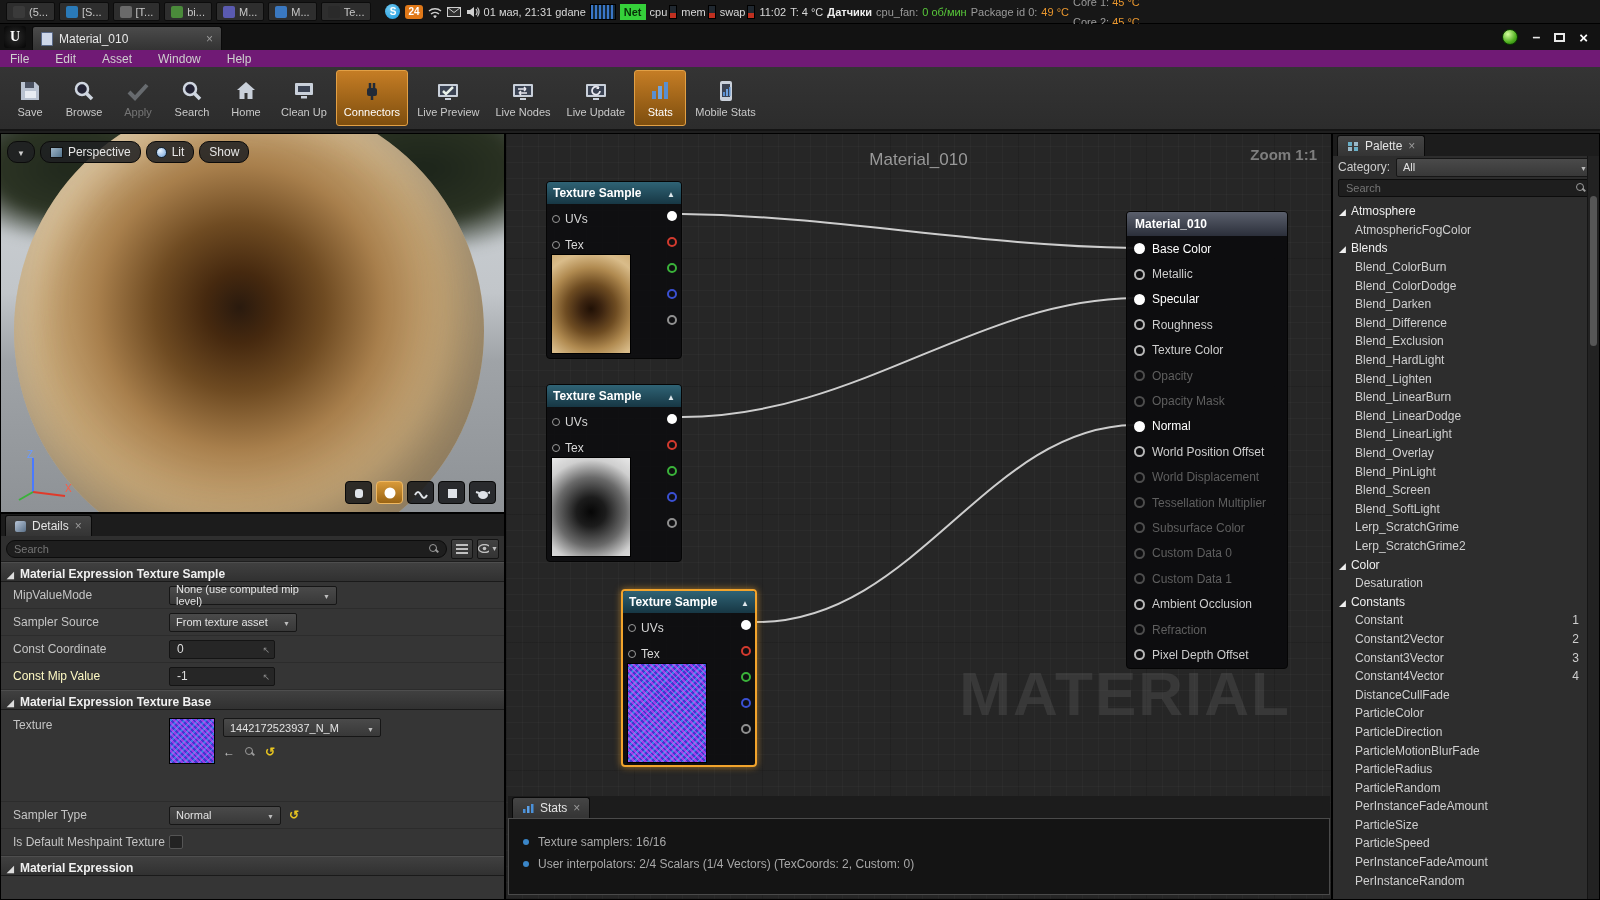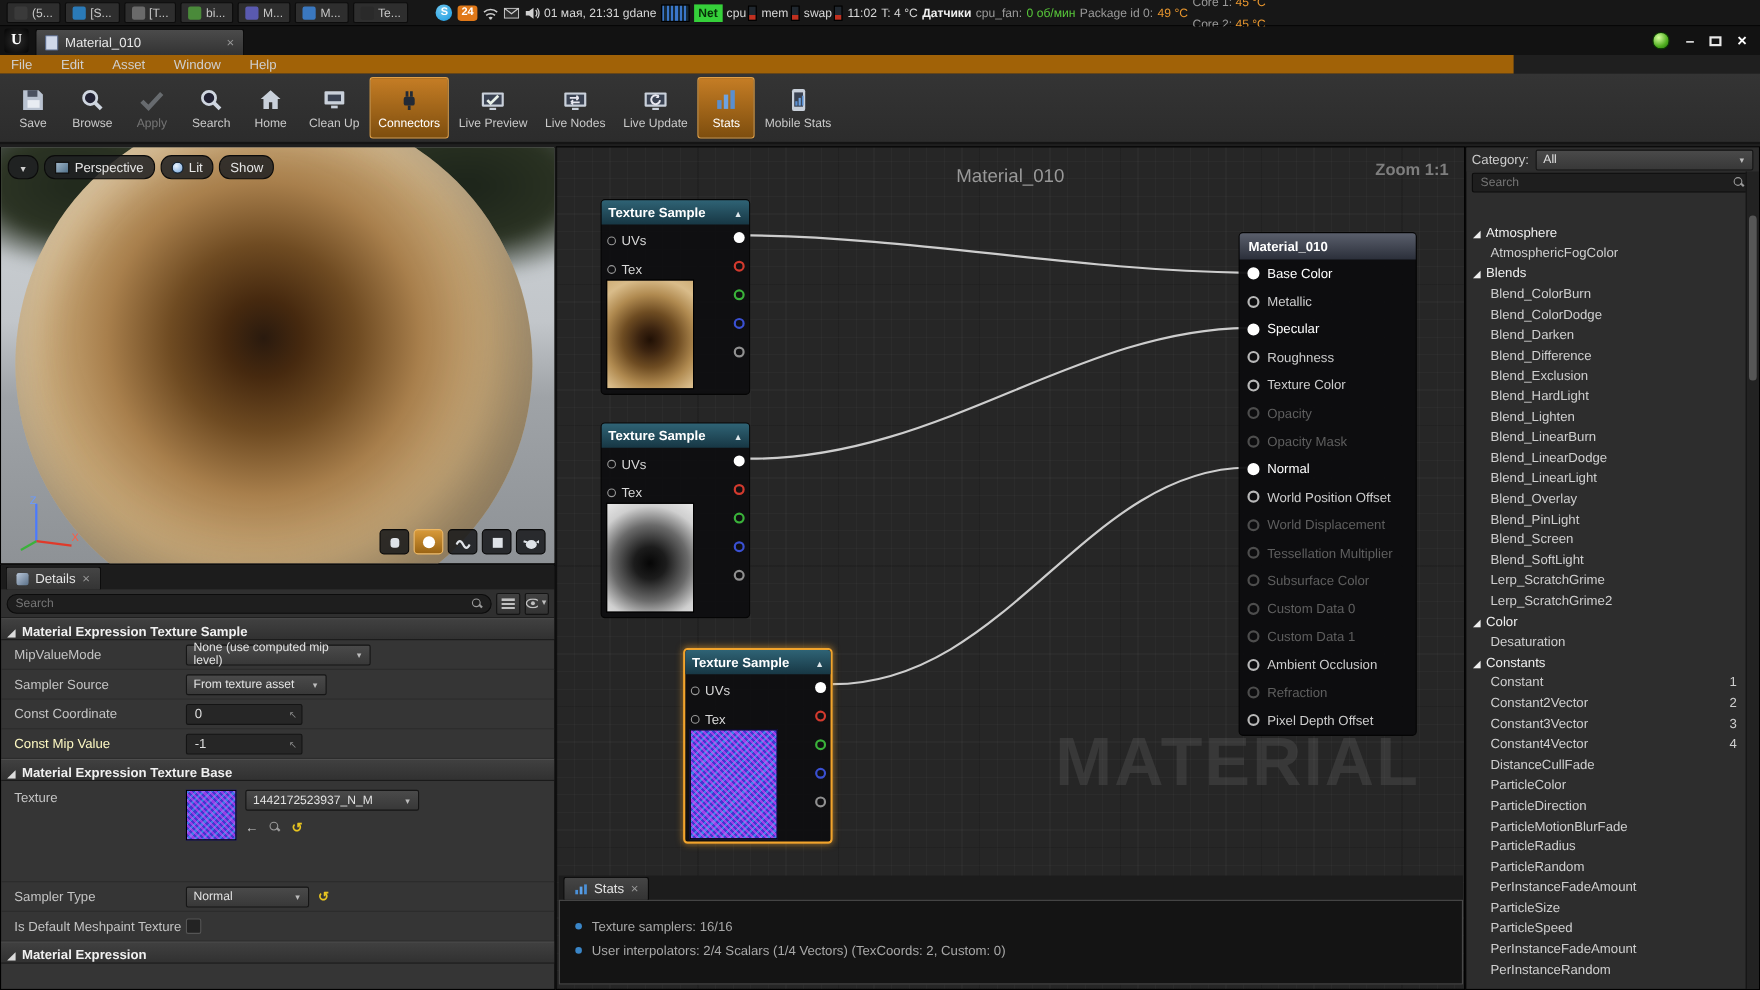--- a/index.html
+++ b/index.html
@@ -6,21 +6,21 @@
   html,body { width:1600px; height:900px; overflow:hidden; background:#1a1a1a;
     font-family:"Liberation Sans", sans-serif; font-size:12px; color:#ccc; }
   #app { position:relative; width:1600px; height:900px; background:#1f1f1f; }
 
   
   .taskbar { position:absolute; left:0; top:0; width:1600px; height:24px; background:#171717;
     display:flex; align-items:center; gap:4px; padding:0 6px; border-bottom:1px solid #000; font-size:11px; }
   .tb-win { display:flex; align-items:center; gap:4px; background:#2e2e2e; border:1px solid #0c0c0c;
     border-radius:2px; height:19px; padding:0 6px; color:#c8c8c8; max-width:72px; overflow:hidden; white-space:nowrap; }
   .tb-win .wicon { width:12px; height:12px; border-radius:2px; flex:0 0 auto; }
-  .tray { display:flex; align-items:center; gap:5px; margin-left:21px; }
+  .tray { display:flex; align-items:center; gap:5px; margin-left:10px; }
   .skype { width:15px; height:15px; border-radius:50%; background:radial-gradient(circle at 35% 30%,#6ec7f0,#1a9ae0);
     color:#fff; font-weight:bold; font-size:10px; display:flex; align-items:center; justify-content:center; }
   .skype::before { content:"S"; }
   .badge { background:#e07818; color:#fff; border-radius:3px; padding:0 3px; font-size:10px; font-weight:bold; height:14px; line-height:14px; }
   .tray svg { display:block; }
   .tb-text { white-space:nowrap; color:#d8d8d8; }
   .tb-dim { color:#9a9a9a; }
   .tb-val-orange { color:#e8962e; }
   .tb-val-green { color:#58c83a; }
   .tb-graph { width:26px; height:16px; background:#101820;
@@ -43,21 +43,21 @@
     border-radius:3px 3px 0 0; padding:0 8px; min-width:190px; color:#e8e8e8; }
   .doc-ico { width:12px; height:14px; background:#cfd8ea; border:1px solid #5a6a8a; border-radius:1px; }
   .tab-close { margin-left:auto; color:#9a9a9a; cursor:default; }
   .tab-close::before { content:"×"; }
   .win-ctrls { margin-left:auto; display:flex; align-items:center; gap:14px; padding-right:12px; }
   .orb { width:16px; height:16px; border-radius:50%; background:radial-gradient(circle at 35% 30%,#d6ff9e,#4fae1f 60%,#1f6a0c); border:1px solid #0a3a00; }
   .wmin::before { content:"–"; color:#e8e8e8; font-weight:bold; font-size:14px; }
   .wmax { width:11px; height:9px; border:2px solid #e8e8e8; }
   .wclose::before { content:"×"; color:#fff; font-weight:bold; font-size:15px; }
 
-  .menubar { position:absolute; left:0; top:50px; width:1376px; height:17px; background:#a16207;
+  .menubar { position:absolute; left:0; top:50px; width:1600px; height:17px; background:#701a75;
     display:flex; align-items:center; gap:26px; padding-left:10px; color:#cfcfcf; }
   .menubar span { cursor:default; }
 
   .toolbar { position:absolute; left:0; top:67px; width:1600px; height:64px; background:linear-gradient(#343434,#2c2c2c);
     border-bottom:2px solid #141414; display:flex; align-items:flex-start; gap:2px; padding:3px 4px; }
   .tb-btn { display:flex; flex-direction:column; align-items:center; justify-content:center; gap:2px;
     min-width:52px; height:56px; padding:2px 7px; border-radius:3px; color:#c9c9c9; font-size:11px; }
   .tb-btn svg { display:block; }
   .tb-btn.active { background:linear-gradient(#c57d25,#7e4e0e); border:1px solid #e2a045; color:#fff; }
   .tb-btn.disabled { opacity:.45; }
@@ -749,20 +749,32 @@
             <div class="stat-line">
               <span class="stat-dot"></span>
               <span>User interpolators: 2/4 Scalars (1/4 Vectors) (TexCoords: 2, Custom: 0)</span>
             </div>
           </div>
       </div>
     </div>
   </div>
 
   <div class="palette">
+    <div class="panel-tabrow">
+      <div class="panel-tab">
+        <svg width="12" height="11">
+            <rect x="1" y="1" width="4" height="4" fill="#6ab0c8"></rect>
+            <rect x="7" y="1" width="4" height="4" fill="#9ab8c8"></rect>
+            <rect x="1" y="6" width="4" height="4" fill="#9ab8c8"></rect>
+            <rect x="7" y="6" width="4" height="4" fill="#6ab0c8"></rect>
+          </svg>
+        <span>Palette</span>
+        <span class="tab-close"></span>
+      </div>
+    </div>
     <div class="pal-catrow">
       <span>Category:</span>
       <div class="combo">
         <span>All</span>
           <span class="caret"></span>
       </div>
     </div>
     <div class="pal-searchrow">
       <div class="search-box">
         <input placeholder="Search" style="">

